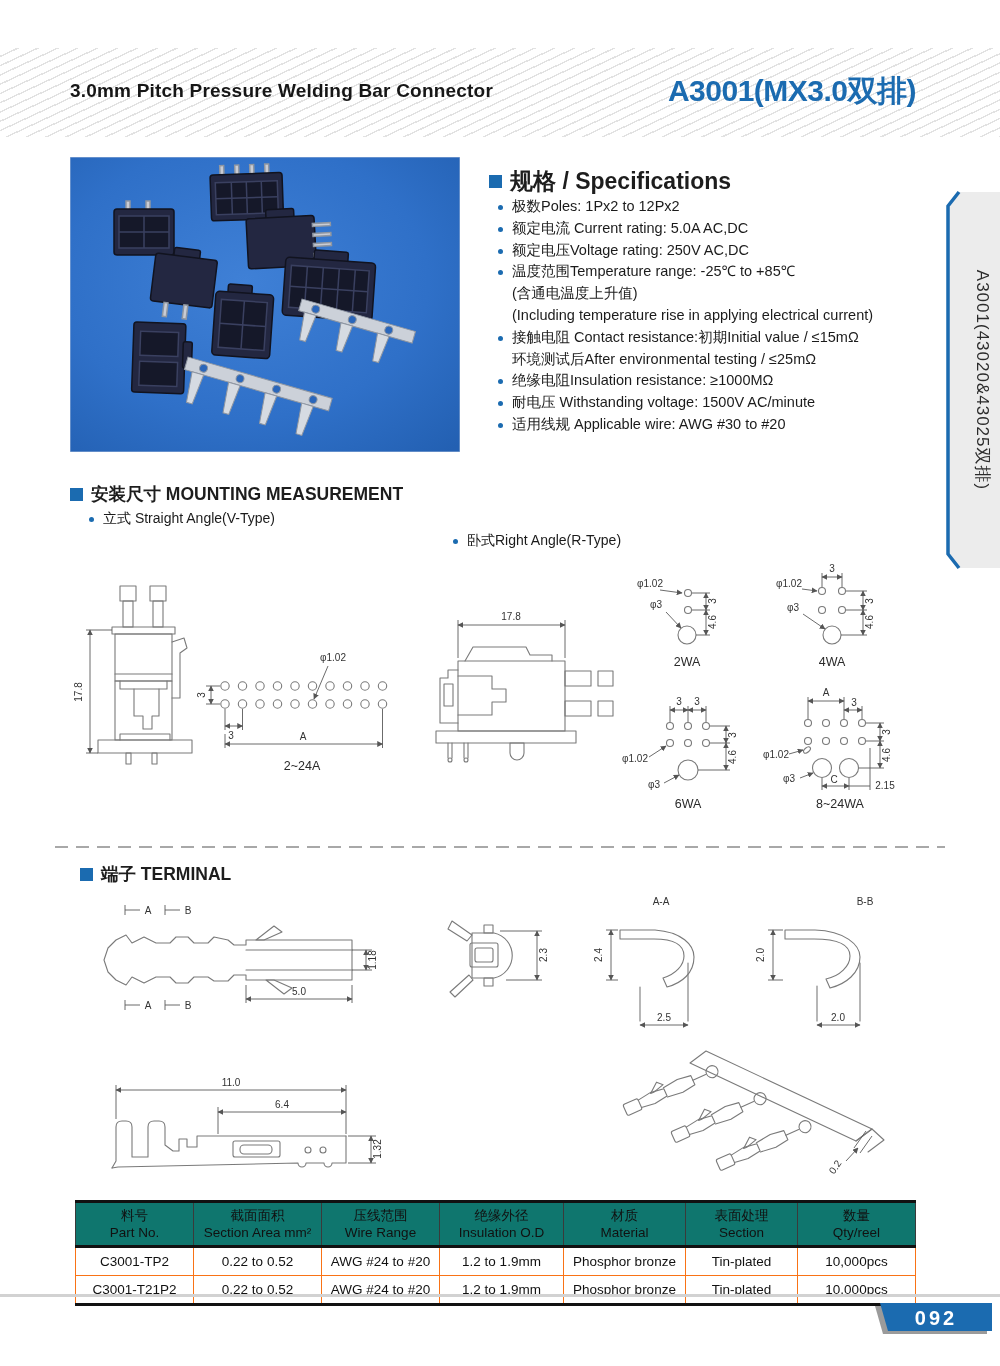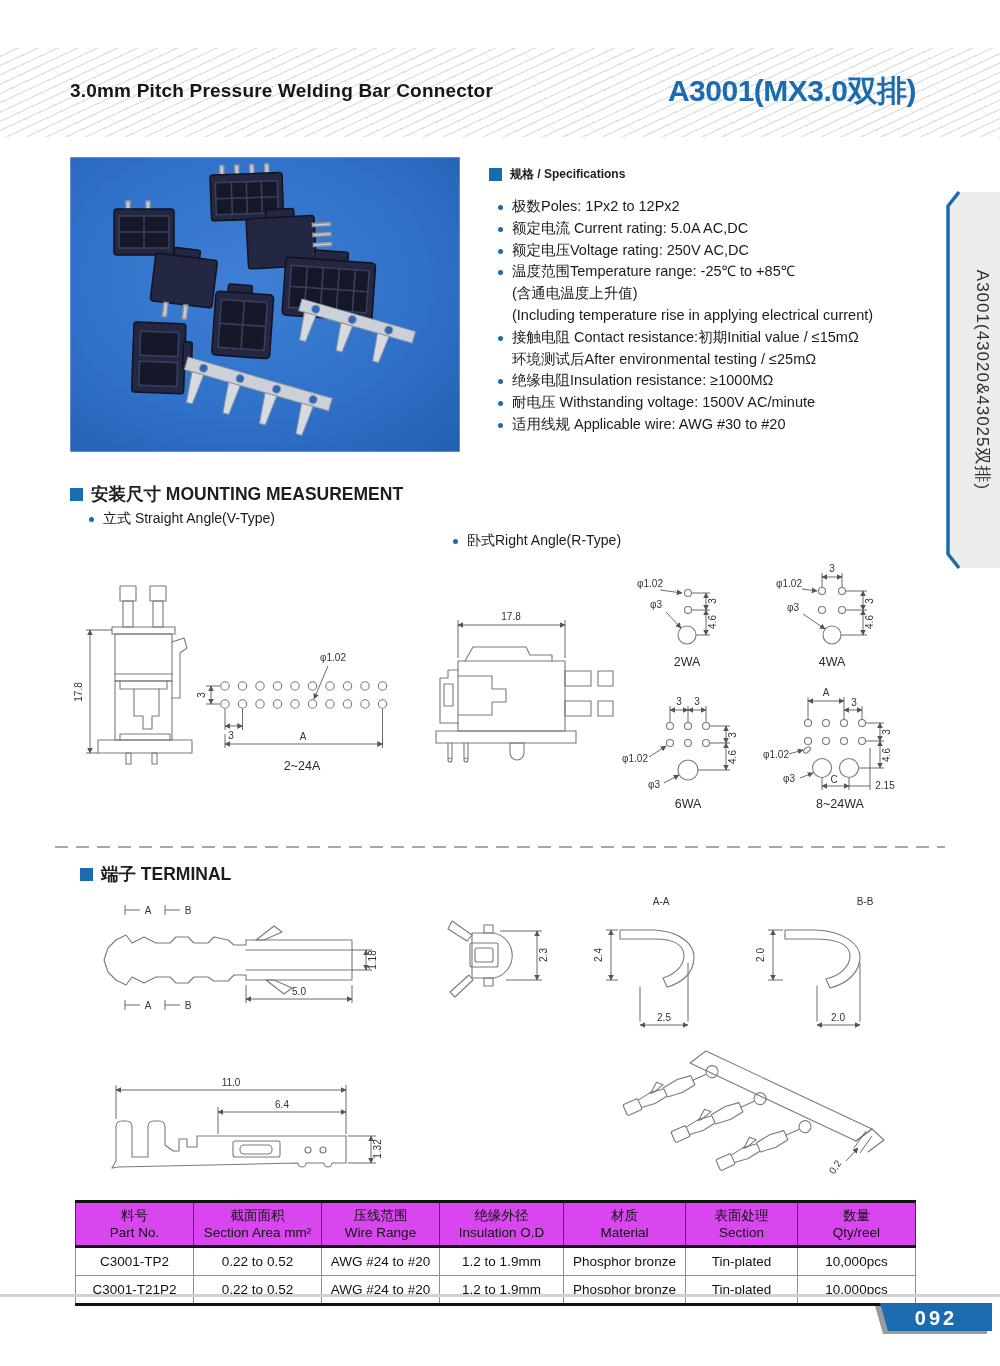--- a/index.html
+++ b/index.html
@@ -7,36 +7,36 @@
        font-family:"Liberation Sans",sans-serif;overflow:hidden;color:#1c1c1c;}
   .abs{position:absolute;}
   
   .hatch{left:0;top:48px;width:1000px;height:89px;
          background:repeating-linear-gradient(155deg,#ffffff 0px,#ffffff 7px,#e2e2e2 7px,#e2e2e2 8.4px);}
   .title-left{left:70px;top:80px;font-size:19px;font-weight:bold;color:#161616;letter-spacing:.2px;}
   .title-right{left:0;top:71px;width:916px;text-align:right;font-size:30px;font-weight:bold;color:#1b6bb0;letter-spacing:-.5px;}
   
   .sec-head{display:flex;align-items:center;gap:8px;font-weight:bold;color:#1d1d1d;}
   .sq{width:13px;height:13px;background:#1b6bb0;flex:0 0 auto;}
-  #spec-head{left:489px;top:166px;font-size:12px;}
+  #spec-head{left:489px;top:166px;font-size:23px;}
   #mount-head{left:70px;top:482px;font-size:17.5px;align-items:center;}
   #term-head{left:80px;top:862px;font-size:17.5px;}
   
   #spec-list{left:497px;top:196px;width:452px;font-size:14.5px;color:#1b1b1b;}
   .spec-line{position:relative;padding-left:15px;line-height:21.8px;}
   .dot{position:absolute;left:1px;top:9px;width:5px;height:5px;border-radius:50%;background:#1b6bb0;}
   .sub-label{font-size:14px;color:#1b1b1b;}
   
   .dashed-sep{left:55px;top:846px;width:890px;height:2px;
               background:repeating-linear-gradient(90deg,#a8a8a8 0 13px,transparent 13px 21px);}
   .footer-line{left:0;top:1294px;width:1000px;height:3px;background:#d2d2d2;}
   
   #spec-table{left:75px;top:1200px;width:840px;border-collapse:collapse;table-layout:fixed;
               font-size:13.5px;text-align:center;color:#111;}
-  #spec-table th{background:#d946ef;font-weight:normal;padding:4px 2px;line-height:17px;
+  #spec-table th{background:#0f766e;font-weight:normal;padding:4px 2px;line-height:17px;
                  border:1px solid #3a3a3a;border-top:3px solid #111;border-bottom:3px solid #111;}
   #spec-table td{border:1px solid #f97316;height:27px;padding:0 2px;}
   #spec-table tr:last-child td{border-bottom:3px solid #111;}
   
   svg text{font-family:"Liberation Sans",sans-serif;}
   .geo{stroke:#7a7a7a;fill:none;stroke-width:1.1;stroke-linejoin:round;stroke-linecap:round;}
   .dim{stroke:#5a5a5a;fill:none;stroke-width:.9;}
   text.dt{font-size:10px;fill:#333;text-anchor:middle;stroke:none;}
   text.cap{font-size:12.5px;fill:#2a2a2a;text-anchor:middle;stroke:none;}
 </style>

